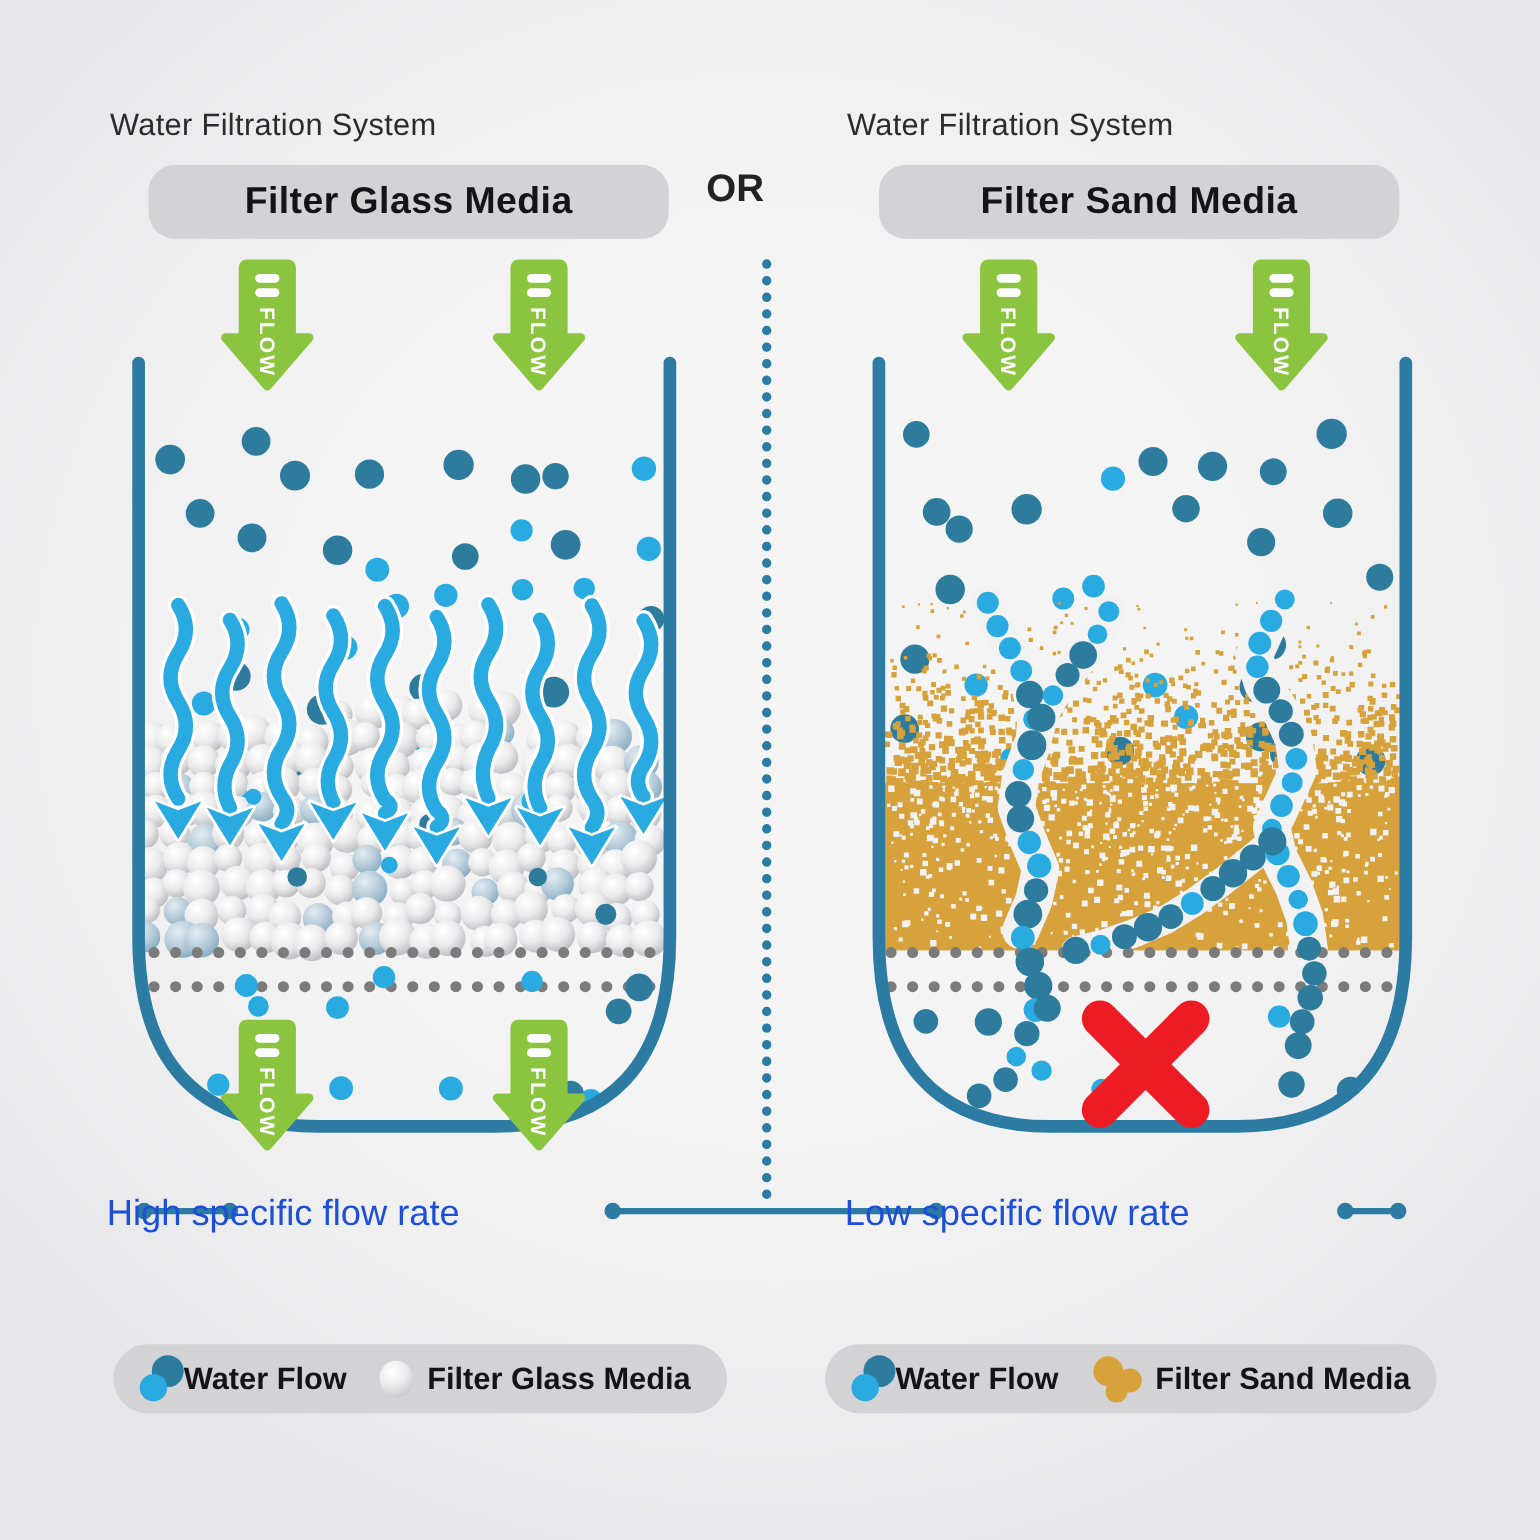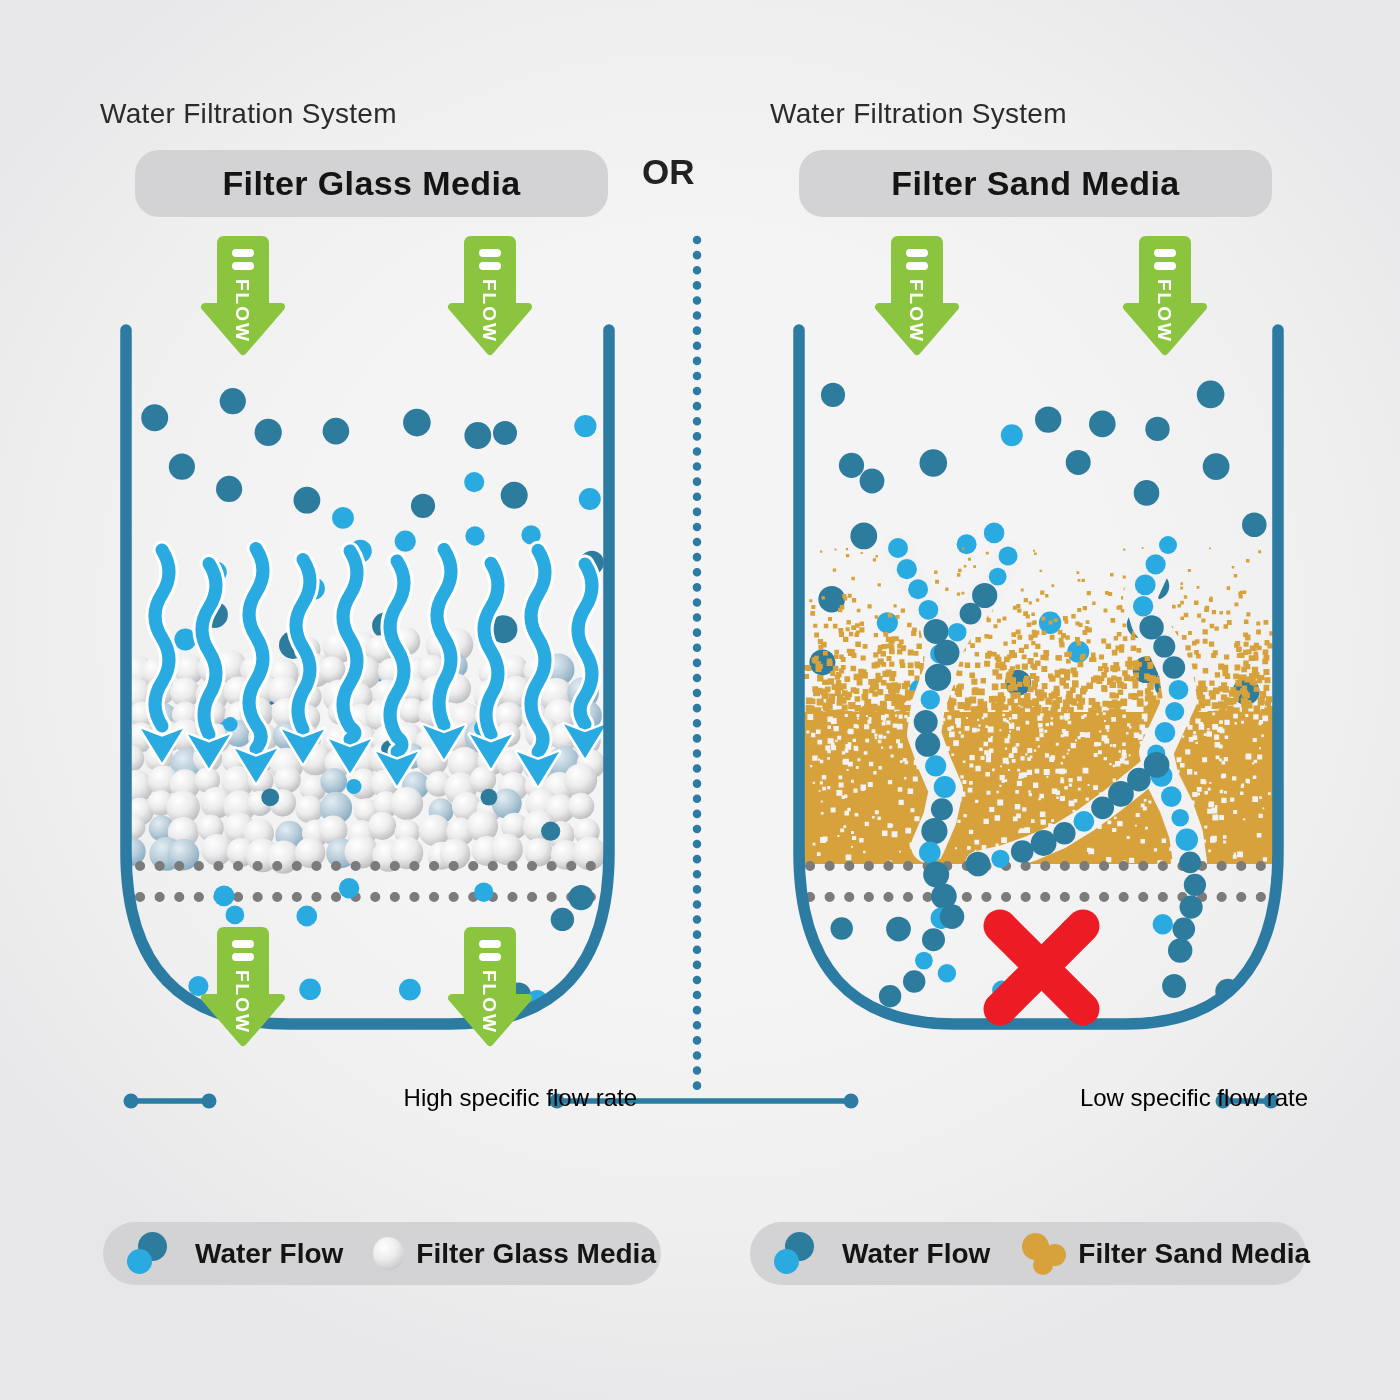--- a/index.html
+++ b/index.html
@@ -14,29 +14,29 @@
   #scene{position:absolute;left:0;top:0;}
   .panel-title{
     width:540px;font-size:28px;color:#2b2b2b;letter-spacing:.3px;
   }
   .media-pill{
     height:67px;border-radius:24px;background:var(--pill-gray,#d3d3d5);
     display:flex;align-items:center;justify-content:center;
     font-size:34px;font-weight:bold;color:#141414;letter-spacing:.4px;
   }
   .or-label{width:110px;text-align:left;font-size:35px;font-weight:bold;color:#222;}
-  .caption-1{width:540px;text-align:right;font-size:24px;color:#000000;}
+  .caption-1{width:540px;text-align:left;font-size:33px;color:#1d4ed8;}
   .caption-2{width:540px;text-align:center;font-size:32px;color:#1c1c1c;}
   .legend-pill{
     height:63px;border-radius:32px;background:var(--pill-gray,#d3d3d5);
     display:flex;align-items:center;padding:0 26px 0 24px;box-sizing:border-box;
     gap:0;
   }
   .legend-label{font-size:28px;font-weight:bold;color:#141414;white-space:nowrap;}
-  .legend-label.first{margin:0 30px 0 28px;}
+  .legend-label.first{margin:0 30px 0 0;}
   .legend-label.second{margin-left:12px;}
   .wf-icon{position:relative;width:40px;height:44px;display:inline-block;flex:0 0 auto;}
   .wf-icon .wd{position:absolute;right:0;top:0;width:29px;height:29px;border-radius:50%;background:var(--water-dark,#2d7c9e);}
   .wf-icon .wl{position:absolute;left:0;bottom:2px;width:25px;height:25px;border-radius:50%;background:var(--water-light,#29abe2);}
   .bead-icon{
     width:31px;height:33px;flex:0 0 auto;
     border-radius:48% 52% 46% 50%;
     background:radial-gradient(circle at 36% 30%, #ffffff 0%, #ececed 42%, #b5b5b8 100%);
   }
   .sand-icon{position:relative;width:46px;height:42px;display:inline-block;flex:0 0 auto;}

